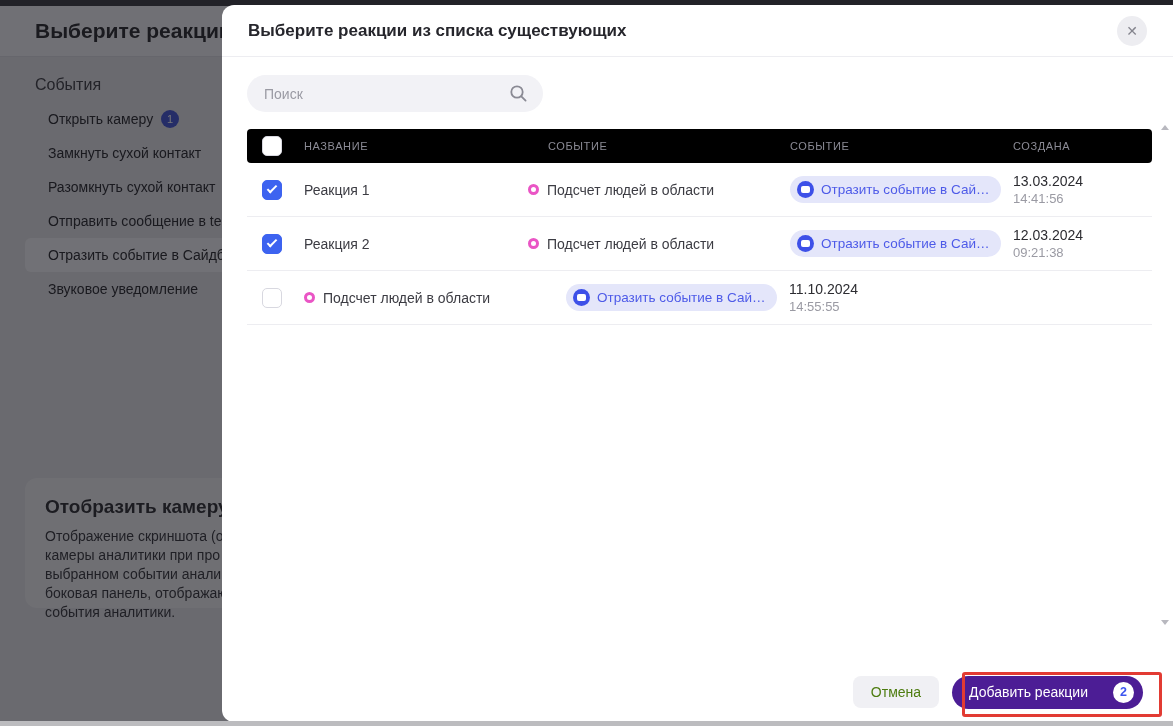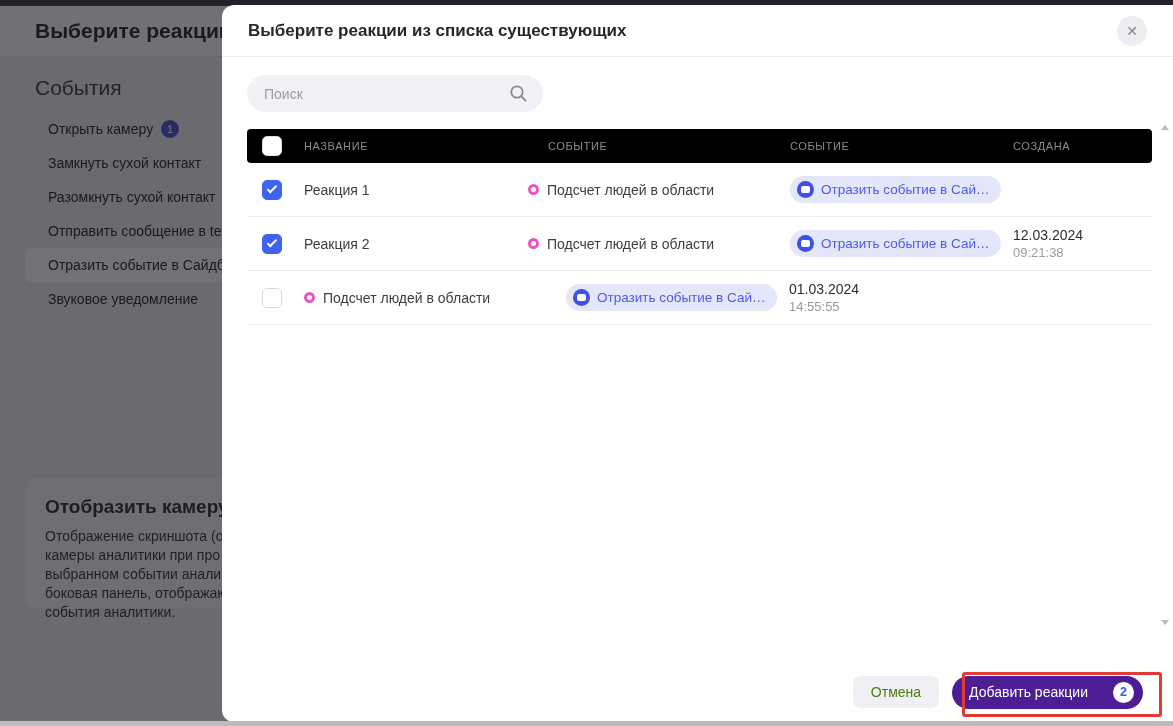--- a/index.html
+++ b/index.html
@@ -5,22 +5,22 @@
   * { margin:0; padding:0; box-sizing:border-box; }
   html,body { width:1173px; height:726px; overflow:hidden;
     font-family:"Liberation Sans", sans-serif; }
   .stage { position:relative; width:1173px; height:726px; background:#e4e4e9; }
 
   
   .bg-topstrip { position:absolute; left:0; top:0; width:100%; height:6px; background:#3a3a40; }
   .bg-header { position:absolute; left:0; top:6px; width:100%; height:51px; background:#f4f4f7;
     border-bottom:1px solid #dcdce2; display:flex; align-items:center; padding-left:35px; }
   .bg-title { font-size:21px; font-weight:700; color:#26262b; white-space:nowrap; }
-  .bg-section { position:absolute; left:35px; top:76px; font-size:21px; color:#3c3c43; }
-  .bg-list { position:absolute; left:0; top:112px; width:400px; }
+  .bg-section { position:absolute; left:35px; top:76px; font-size:16px; color:#3c3c43; }
+  .bg-list { position:absolute; left:0; top:102px; width:400px; }
   .bg-item { height:34px; display:flex; align-items:center; padding-left:48px; font-size:14px;
     color:#26262c; white-space:nowrap; }
   .bg-item.selected { background:#f6f6f9; border-radius:6px; margin-left:25px; padding-left:23px; }
   .bg-badge { display:inline-flex; align-items:center; justify-content:center; width:18px; height:18px;
     border-radius:50%; background:#4054d6; color:#fff; font-size:11px; margin-left:8px; }
   .bg-card { position:absolute; left:25px; top:478px; width:300px; height:130px; background:#f1f1f4;
     border-radius:12px; padding:18px 0 0 20px; }
   .bg-card-title { font-size:19px; font-weight:700; color:#2b2b30; white-space:nowrap; margin-bottom:9px; }
   .bg-card-line { font-size:14px; color:#34343a; line-height:19px; white-space:nowrap; }
 
@@ -194,20 +194,24 @@
           <span>Подсчет людей в области</span>
         </div>
         <div class="col-react">
           <span class="chip">
             <span class="chip-ic">
                 <i></i>
               </span>
             <span>Отразить событие в Сай…</span>
           </span>
         </div>
+        <div class="col-date">
+          <div class="d1">13.03.2024</div>
+          <div class="d2">14:41:56</div>
+        </div>
       </div>
 
       <div class="trow">
         <div class="col-sel">
             <span class="cb on">
               <i class="tick"></i>
             </span>
           </div>
         <div class="col-name">Реакция 2</div>
         <div class="col-event">
@@ -238,21 +242,21 @@
         </div>
         <div class="col-react">
           <span class="chip">
             <span class="chip-ic">
                 <i></i>
               </span>
             <span>Отразить событие в Сай…</span>
           </span>
         </div>
         <div class="col-date">
-          <div class="d1">01.03.2024</div>
+          <div class="d1">11.10.2024</div>
           <div class="d2">14:55:55</div>
         </div>
       </div>
 
       <div class="spacer"></div>
 
     </div>
 
     <div class="m-footer">
       <button class="btn-cancel">Отмена</button>

